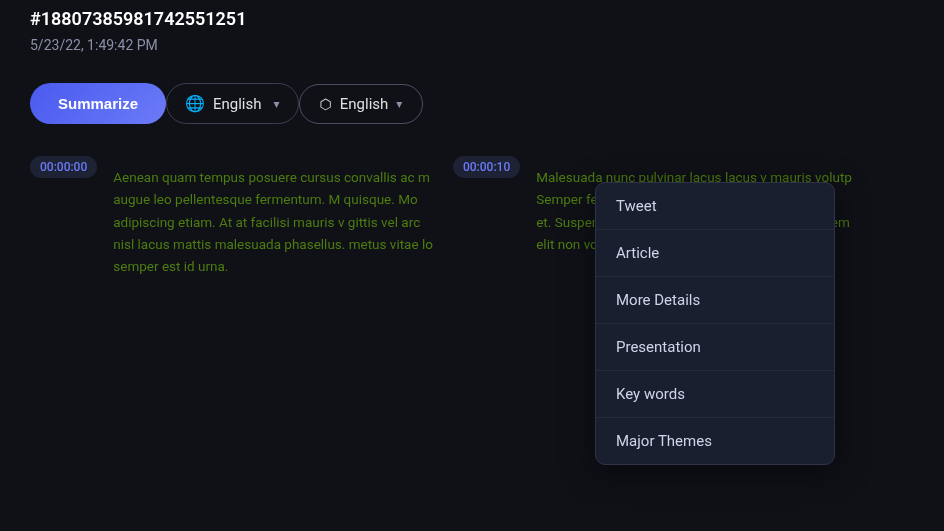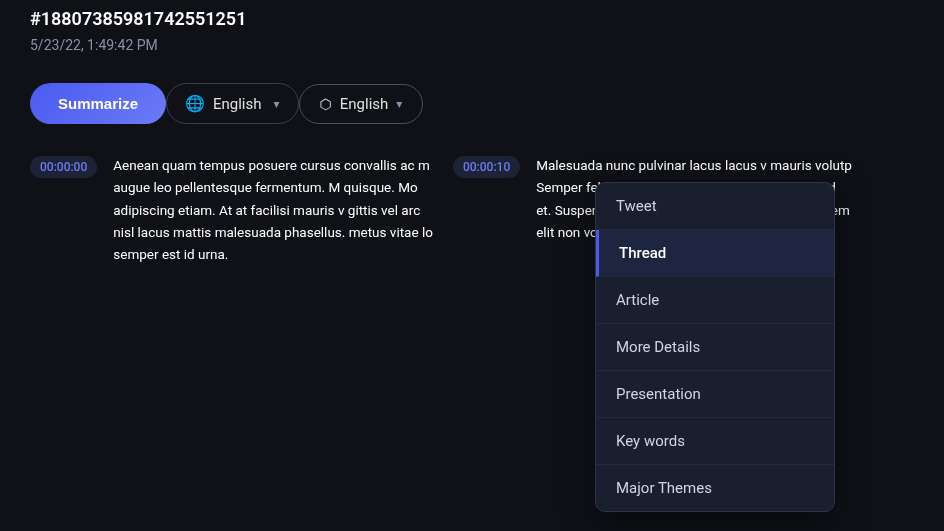--- a/index.html
+++ b/index.html
@@ -124,23 +124,24 @@
       font-size: 12px;
       font-weight: 500;
       padding: 4px 10px;
       border-radius: 12px;
       white-space: nowrap;
       margin-top: 2px;
     }
 
     .transcript-text {
       font-size: 13.5px;
-      color: #ffffff;
+      color: #4d7c0f;
       line-height: 1.65;
       flex: 1;
+      margin-top: 12px;
     }
 
     
     .dropdown-menu {
       position: absolute;
       top: 182px;
       left: 595px;
       width: 240px;
       background: #1a1f30;
       border: 1px solid #2e3348;
@@ -227,23 +228,20 @@
         elit non volutpat at. Amet adipiscing c nunc.
       </div>
     </div>
 
   </div>
 
   <div class="dropdown-menu">
     <div class="dropdown-item">
       <span>Tweet</span>
     </div>
-    <div class="dropdown-item highlighted active">
-      <span>Thread</span>
-    </div>
     <div class="dropdown-item">
       <span>Article</span>
     </div>
     <div class="dropdown-item">
       <span>More Details</span>
     </div>
     <div class="dropdown-item">
       <span>Presentation</span>
     </div>
     <div class="dropdown-item">

